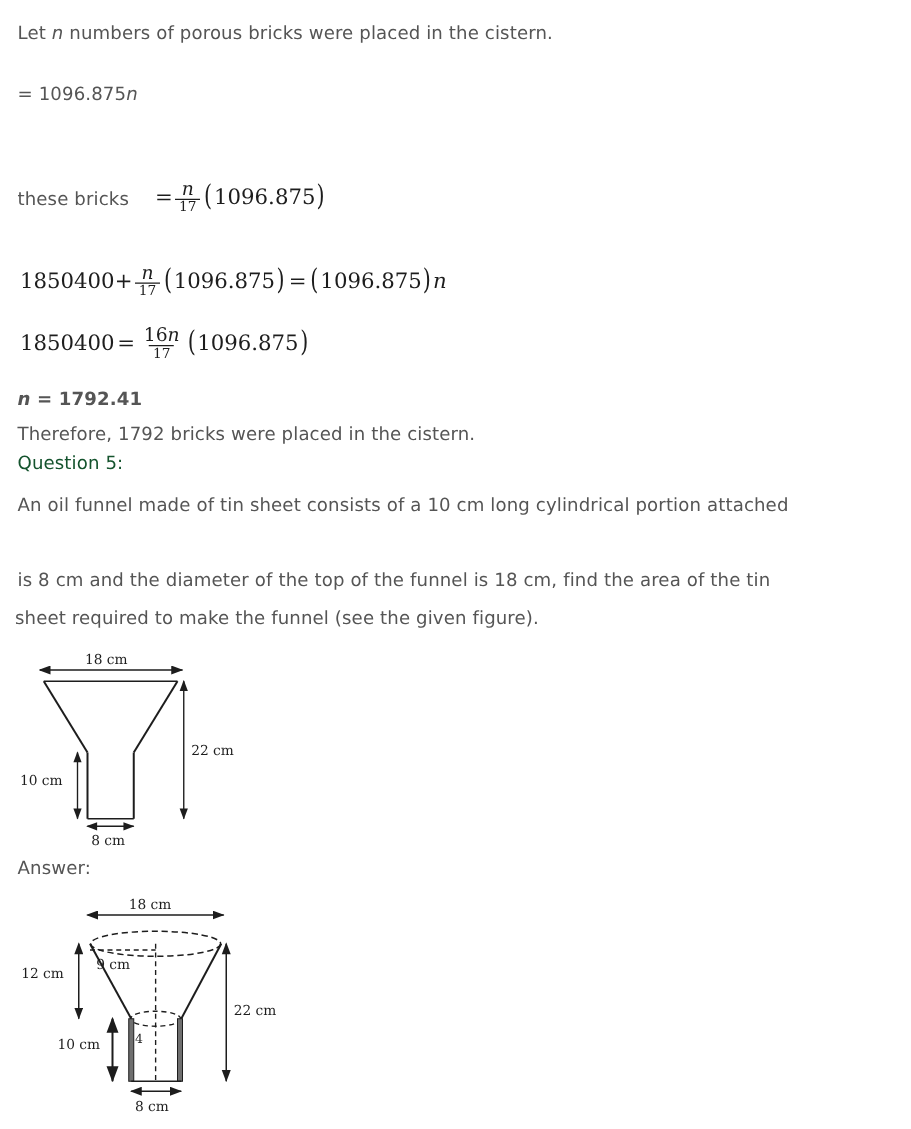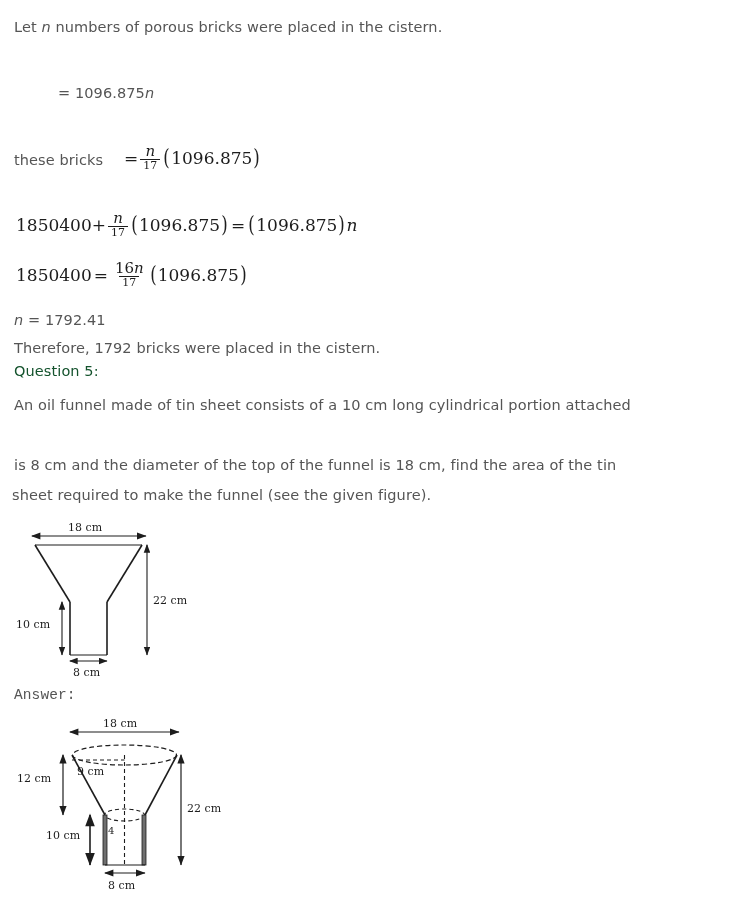--- a/index.html
+++ b/index.html
@@ -91,21 +91,21 @@
   }
 </style>
 </head>
 <body>
 
 <div class="page">
 
   <div class="txt" style="left:14px; top:19px;"><span>Let </span><span class="it">n</span><span> numbers of porous bricks were placed in the cistern.</span></div>
 
 
-  <div class="txt" style="left:14px; top:85px;margin-left:44px;"><span>= 1096.875</span><span class="it">n</span></div>
+  <div class="txt" style="left:14px; top:68px;"><span>= 1096.875</span><span class="it">n</span></div>
 
 
   <div class="txt" style="left:14px; top:152px;">these bricks</div>
 
   <div class="math" style="left:124px; top:144px;">
     <span>=</span>
     <span class="frac">
       <span class="num mi">n</span>
       <span class="den">17</span>
     </span>
@@ -136,31 +136,31 @@
     <span style="padding:0 2px;">=</span>
     <span class="frac">
       <span class="num"><span>16</span><span class="mi">n</span></span>
       <span class="den">17</span>
     </span>
     <span class="paren">(</span>
     <span>1096.875</span>
     <span class="paren">)</span>
   </div>
 
-  <div class="txt" style="left:14px; top:312px;"><span class="it">n</span><span> = 1792.41</span></div>
+  <div class="txt" style="left:14px; top:312px;font-weight:bold;"><span class="it">n</span><span> = 1792.41</span></div>
 
   <div class="txt" style="left:14px; top:340px;">Therefore, 1792 bricks were placed in the cistern.</div>
 
   <div class="txt light" style="left:14px; top:363px;">Question 5:</div>
 
   <div class="txt" style="left:14px; top:397px;">An oil funnel made of tin sheet consists of a 10 cm long cylindrical portion attached</div>
   <div class="txt" style="left:14px; top:457px;">is 8 cm and the diameter of the top of the funnel is 18 cm, find the area of the tin</div>
   <div class="txt" style="left:12px; top:487px;">sheet required to make the funnel (see the given figure).</div>
 
-  <div class="txt" style="left:14px; top:687px;font-family:Liberation Mono, monospace;">Answer:</div>
+  <div class="txt" style="left:14px; top:687px;">Answer:</div>
 
   <div class="fig" style="left:0px; top:510px;">
     <svg width="260" height="175" viewBox="0 0 260 175">
       <defs>
         <marker id="ah1" markerWidth="9" markerHeight="9" refX="7.5" refY="3" orient="auto" markerUnits="strokeWidth">
           <path d="M0,0 L8,3 L0,6 z" fill="#1d1d1d"></path>
         </marker>
         <marker id="ah1s" markerWidth="9" markerHeight="9" refX="1" refY="3" orient="auto" markerUnits="strokeWidth">
           <path d="M8,0 L0,3 L8,6 z" fill="#1d1d1d"></path>
         </marker>

